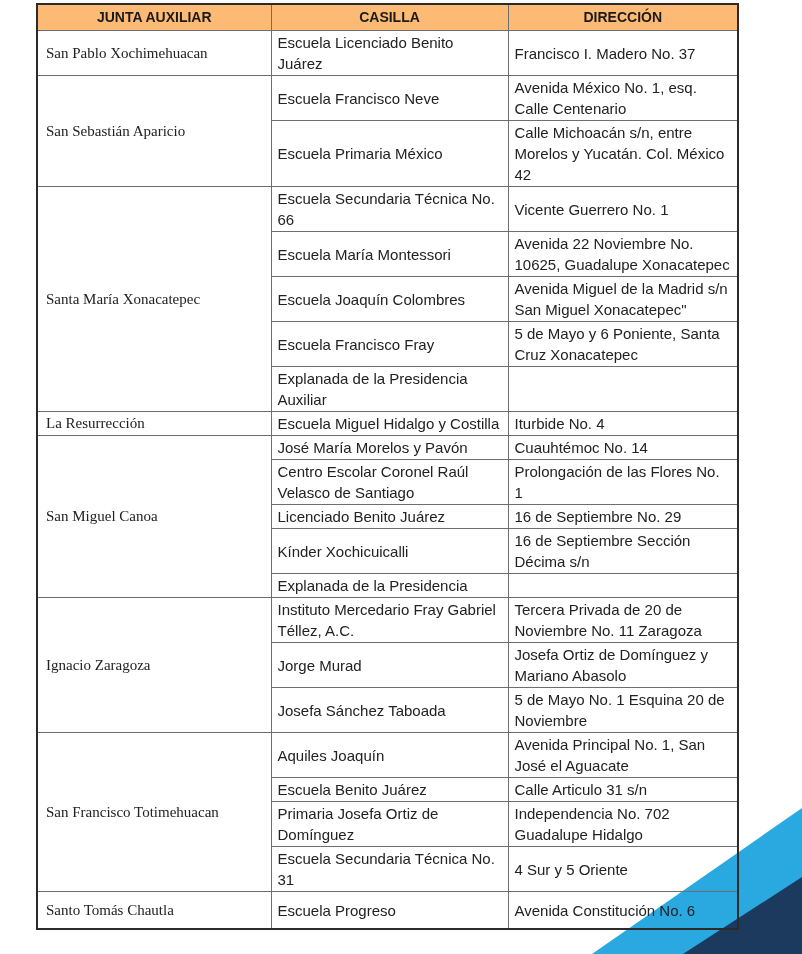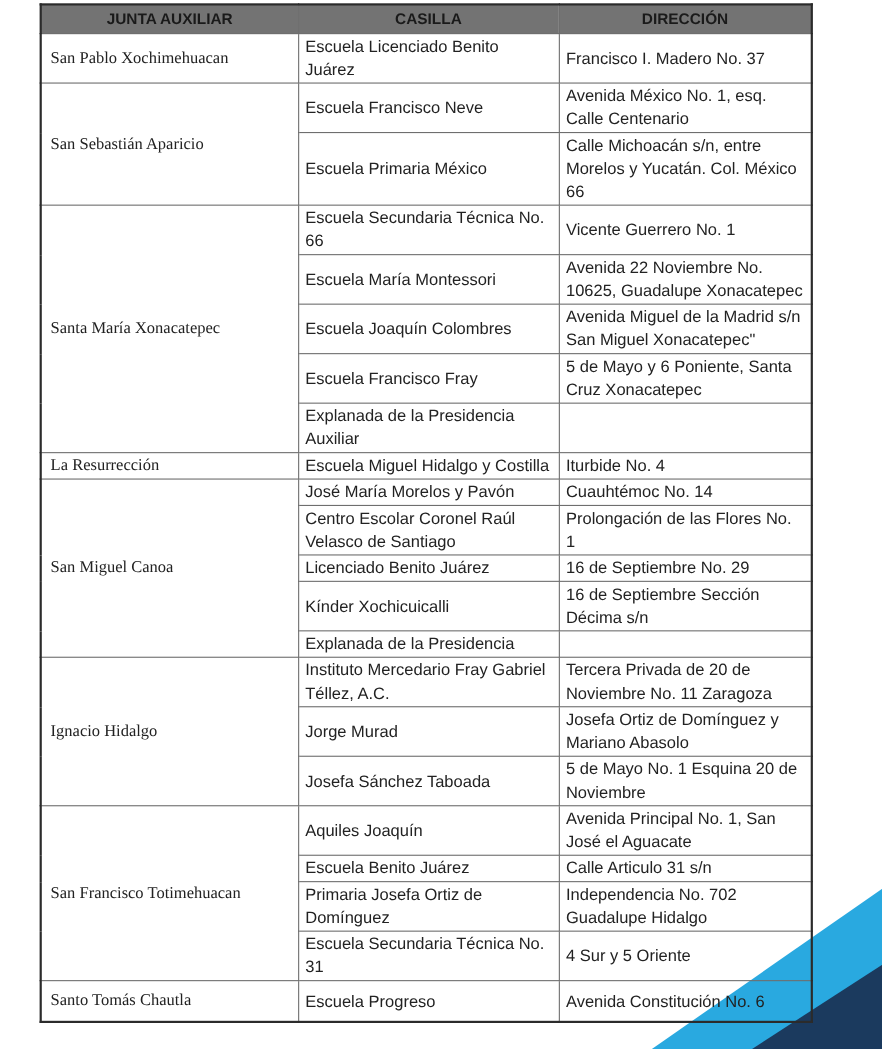--- a/index.html
+++ b/index.html
@@ -29,21 +29,21 @@
     width: 701px;
     font-size: 15px;
     line-height: 21px;
     background: transparent;
     border: 2px solid #2b2b2b;
   }
   col.c1 { width: 234px; }
   col.c2 { width: 237px; }
   col.c3 { width: 230px; }
   th {
-    background: #737373;
+    background: #fdba74;
     border: 1px solid #6e6e6e;
     font-weight: bold;
     font-size: 14px;
     text-align: center;
     padding: 2px 4px;
     height: 20px;
     color: #1a1a1a;
   }
   td {
     border: 1px solid #6e6e6e;
@@ -83,21 +83,21 @@
           <td class="casilla">Escuela Licenciado Benito Juárez</td>
           <td class="direccion">Francisco I. Madero No. 37</td>
         </tr>
         <tr>
           <td rowspan="2" class="junta">San Sebastián Aparicio</td>
           <td class="casilla">Escuela Francisco Neve</td>
           <td class="direccion">Avenida México No. 1, esq. Calle Centenario</td>
         </tr>
         <tr>
           <td class="casilla">Escuela Primaria México</td>
-          <td class="direccion">Calle Michoacán s/n, entre Morelos y Yucatán. Col. México 66</td>
+          <td class="direccion">Calle Michoacán s/n, entre Morelos y Yucatán. Col. México 42</td>
         </tr>
         <tr>
           <td rowspan="5" class="junta">Santa María Xonacatepec</td>
           <td class="casilla">Escuela Secundaria Técnica No. 66</td>
           <td class="direccion">Vicente Guerrero No. 1</td>
         </tr>
         <tr>
           <td class="casilla">Escuela María Montessori</td>
           <td class="direccion">Avenida 22 Noviembre No. 10625, Guadalupe Xonacatepec</td>
         </tr>
@@ -133,21 +133,21 @@
         </tr>
         <tr>
           <td class="casilla">Kínder Xochicuicalli</td>
           <td class="direccion">16 de Septiembre Sección Décima s/n</td>
         </tr>
         <tr>
           <td class="casilla">Explanada de la Presidencia</td>
           <td class="direccion"></td>
         </tr>
         <tr>
-          <td rowspan="3" class="junta">Ignacio Hidalgo</td>
+          <td rowspan="3" class="junta">Ignacio Zaragoza</td>
           <td class="casilla">Instituto Mercedario Fray Gabriel Téllez, A.C.</td>
           <td class="direccion">Tercera Privada de 20 de Noviembre No. 11 Zaragoza</td>
         </tr>
         <tr>
           <td class="casilla">Jorge Murad</td>
           <td class="direccion">Josefa Ortiz de Domínguez y Mariano Abasolo</td>
         </tr>
         <tr>
           <td class="casilla">Josefa Sánchez Taboada</td>
           <td class="direccion">5 de Mayo No. 1 Esquina 20 de Noviembre</td>

